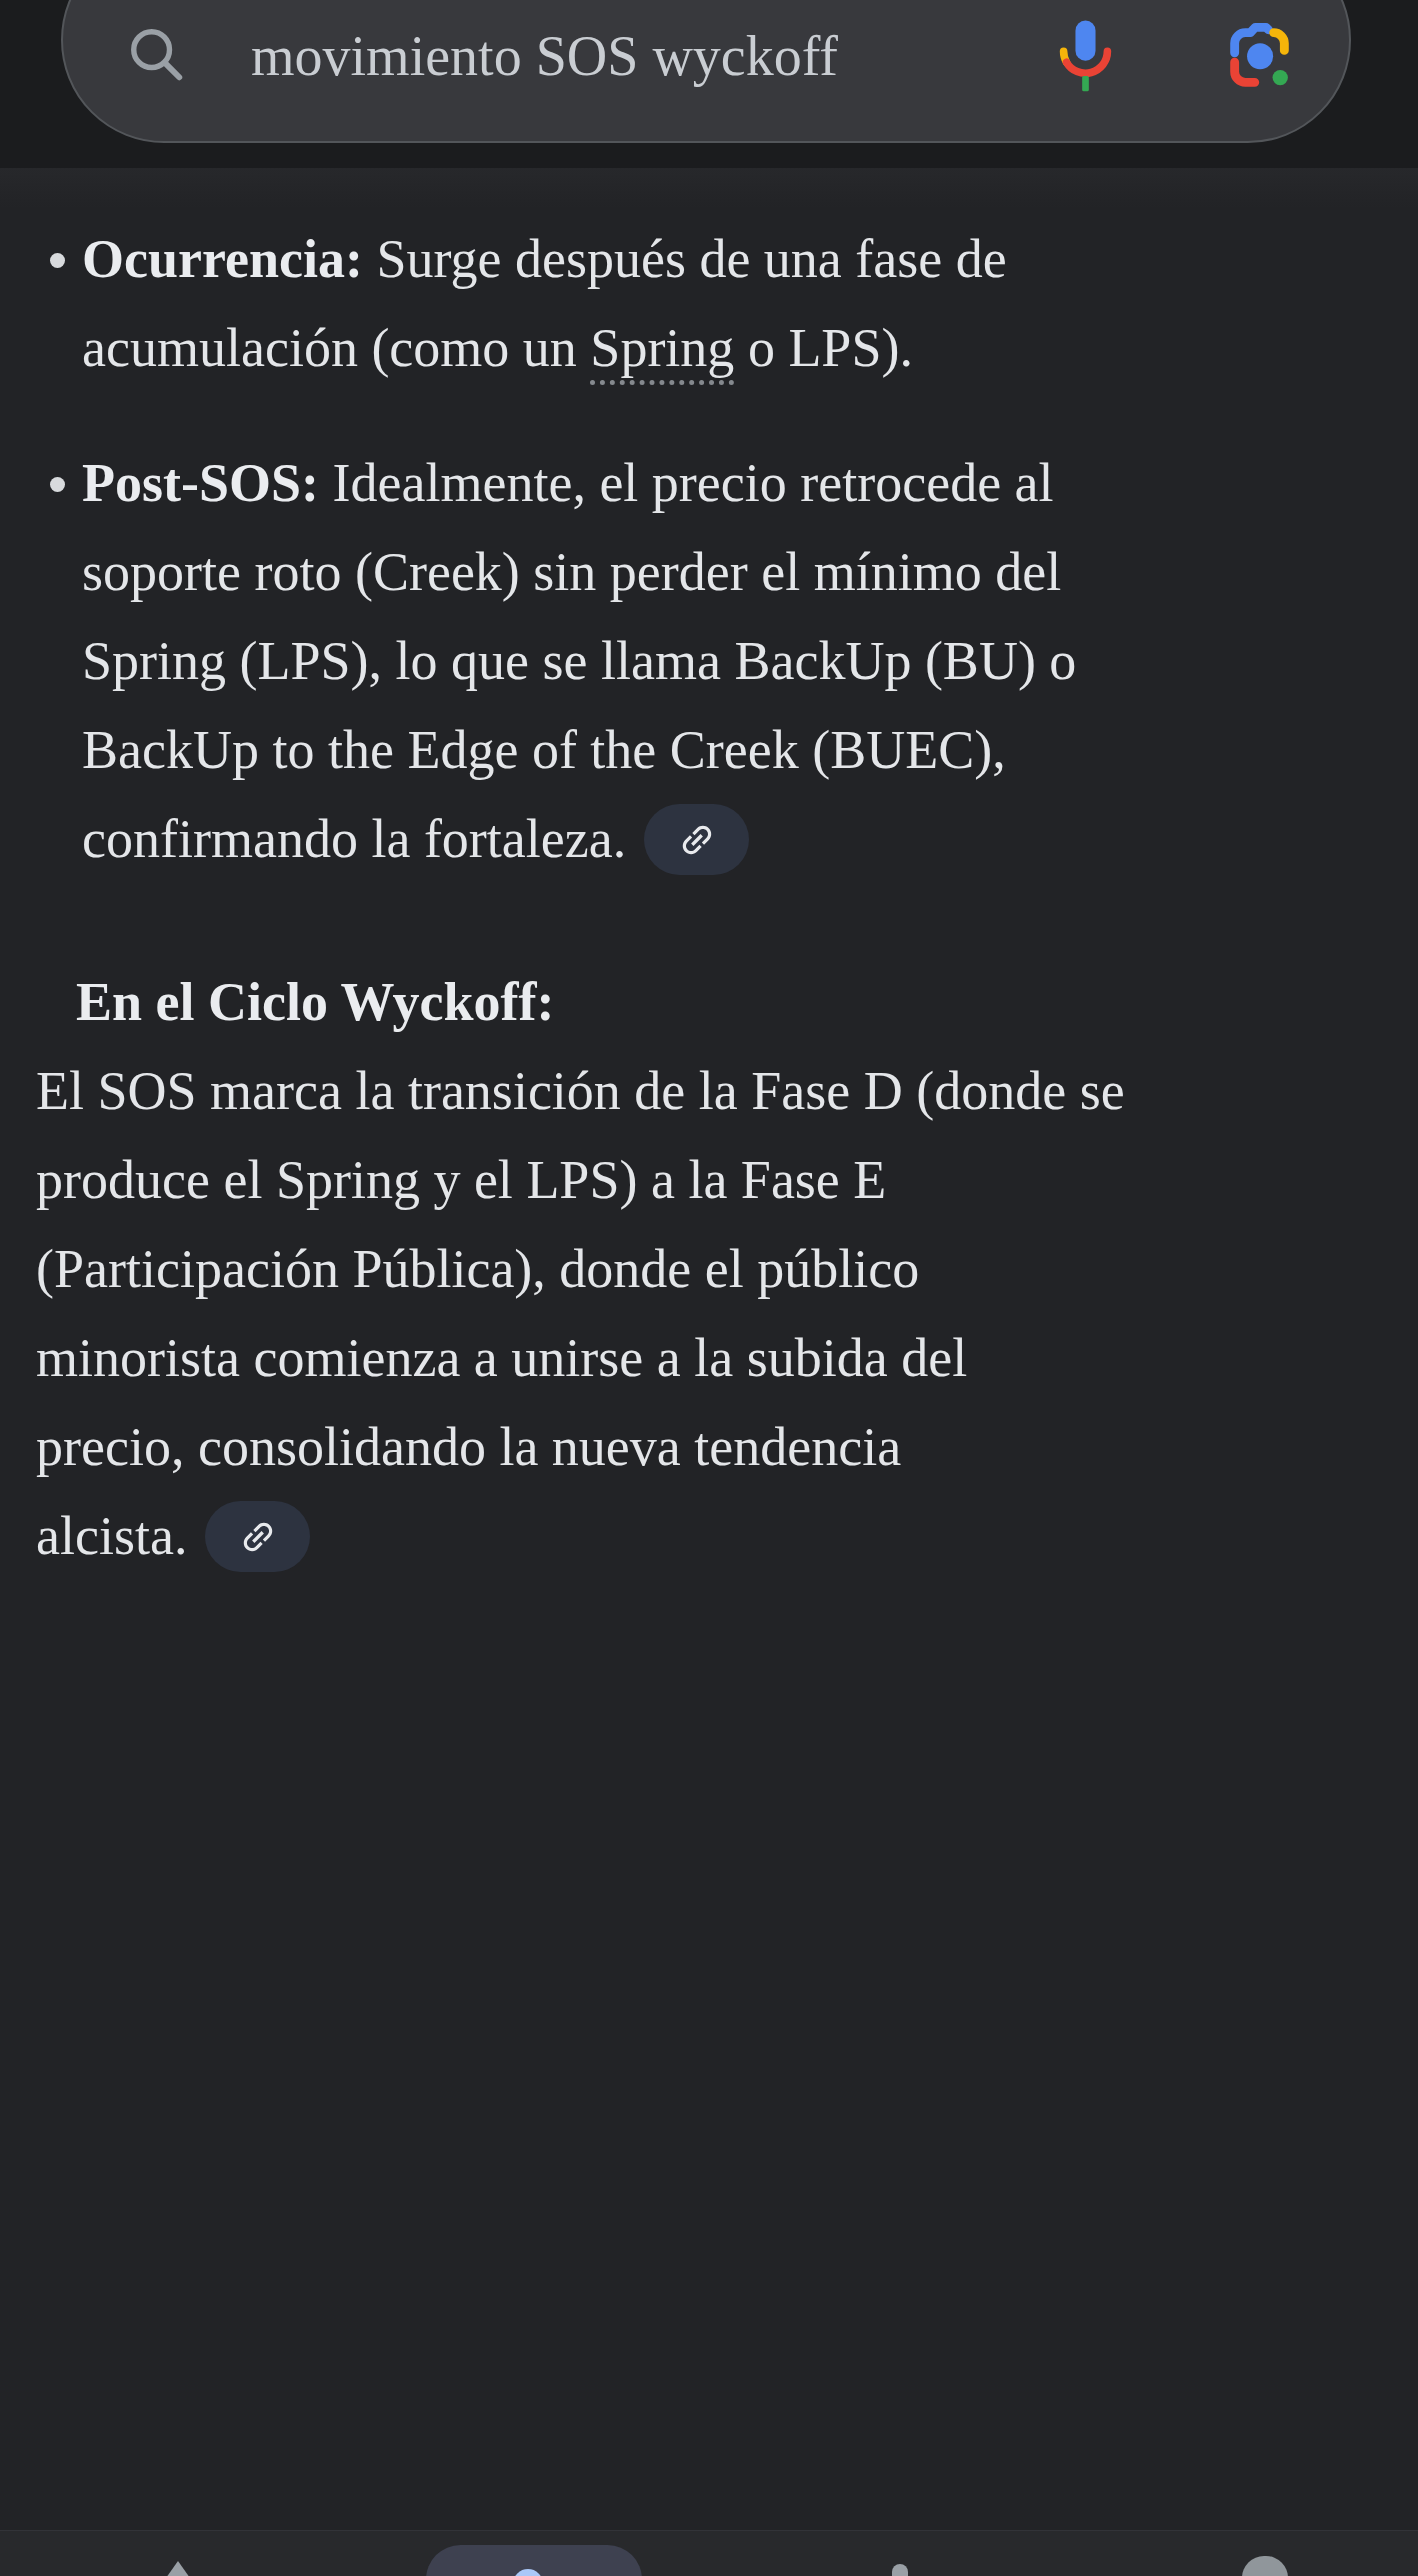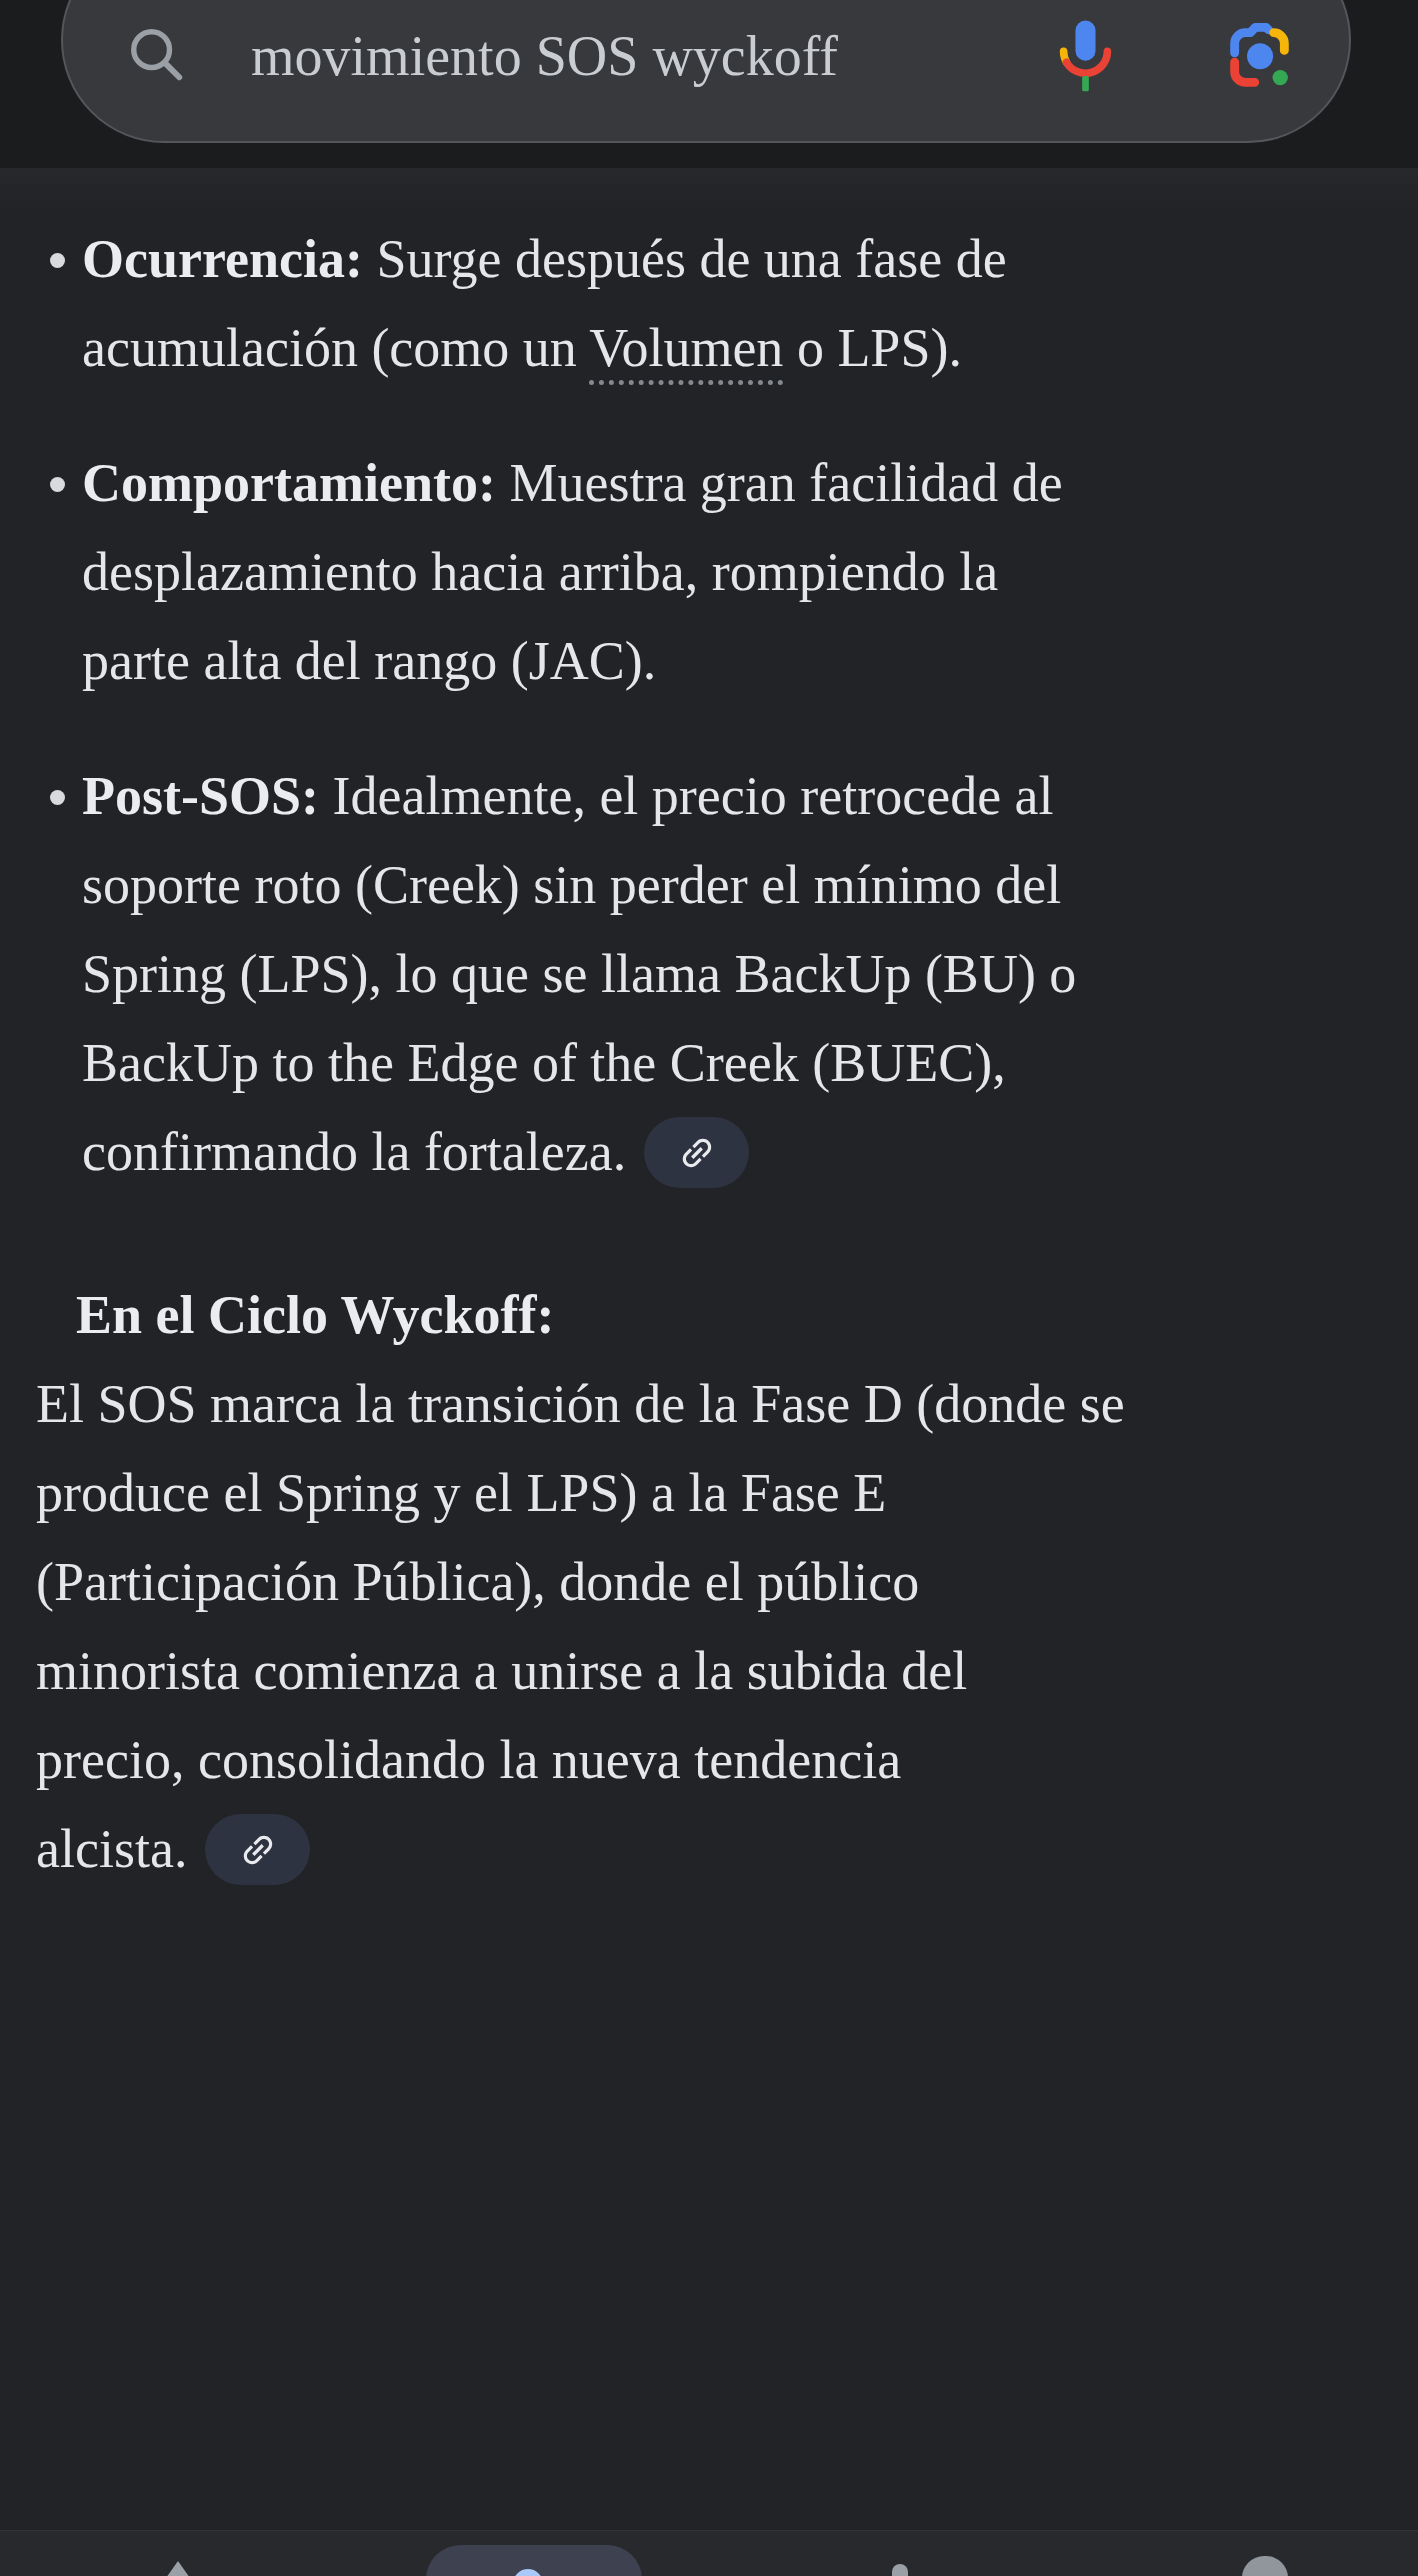--- a/index.html
+++ b/index.html
@@ -67,29 +67,23 @@
       </svg>
     </div>
   </div>
 
   <div class="content">
     <div class="bullets">
 
       <div class="b-item">
         <span class="dot"></span>
         <div class="b-text"><b>Ocurrencia:</b><span> Surge después de una fase de
-acumulación (como un </span><span class="term">Volumen</span><span> o LPS).</span></div>
+acumulación (como un </span><span class="term">Spring</span><span> o LPS).</span></div>
       </div>
 
-      <div class="b-item">
-        <span class="dot"></span>
-        <div class="b-text"><b>Comportamiento:</b><span> Muestra gran facilidad de
-desplazamiento hacia arriba, rompiendo la
-parte alta del rango (JAC).</span></div>
-      </div>
 
 
 
       <div class="b-item">
         <span class="dot"></span>
         <div class="b-text"><b>Post-SOS:</b><span> Idealmente, el precio retrocede al
 soporte roto (Creek) sin perder el mínimo del
 Spring (LPS), lo que se llama BackUp (BU) o
 BackUp to the Edge of the Creek (BUEC),
 confirmando la fortaleza.</span><span class="chip"><svg viewBox="0 0 24 24">

